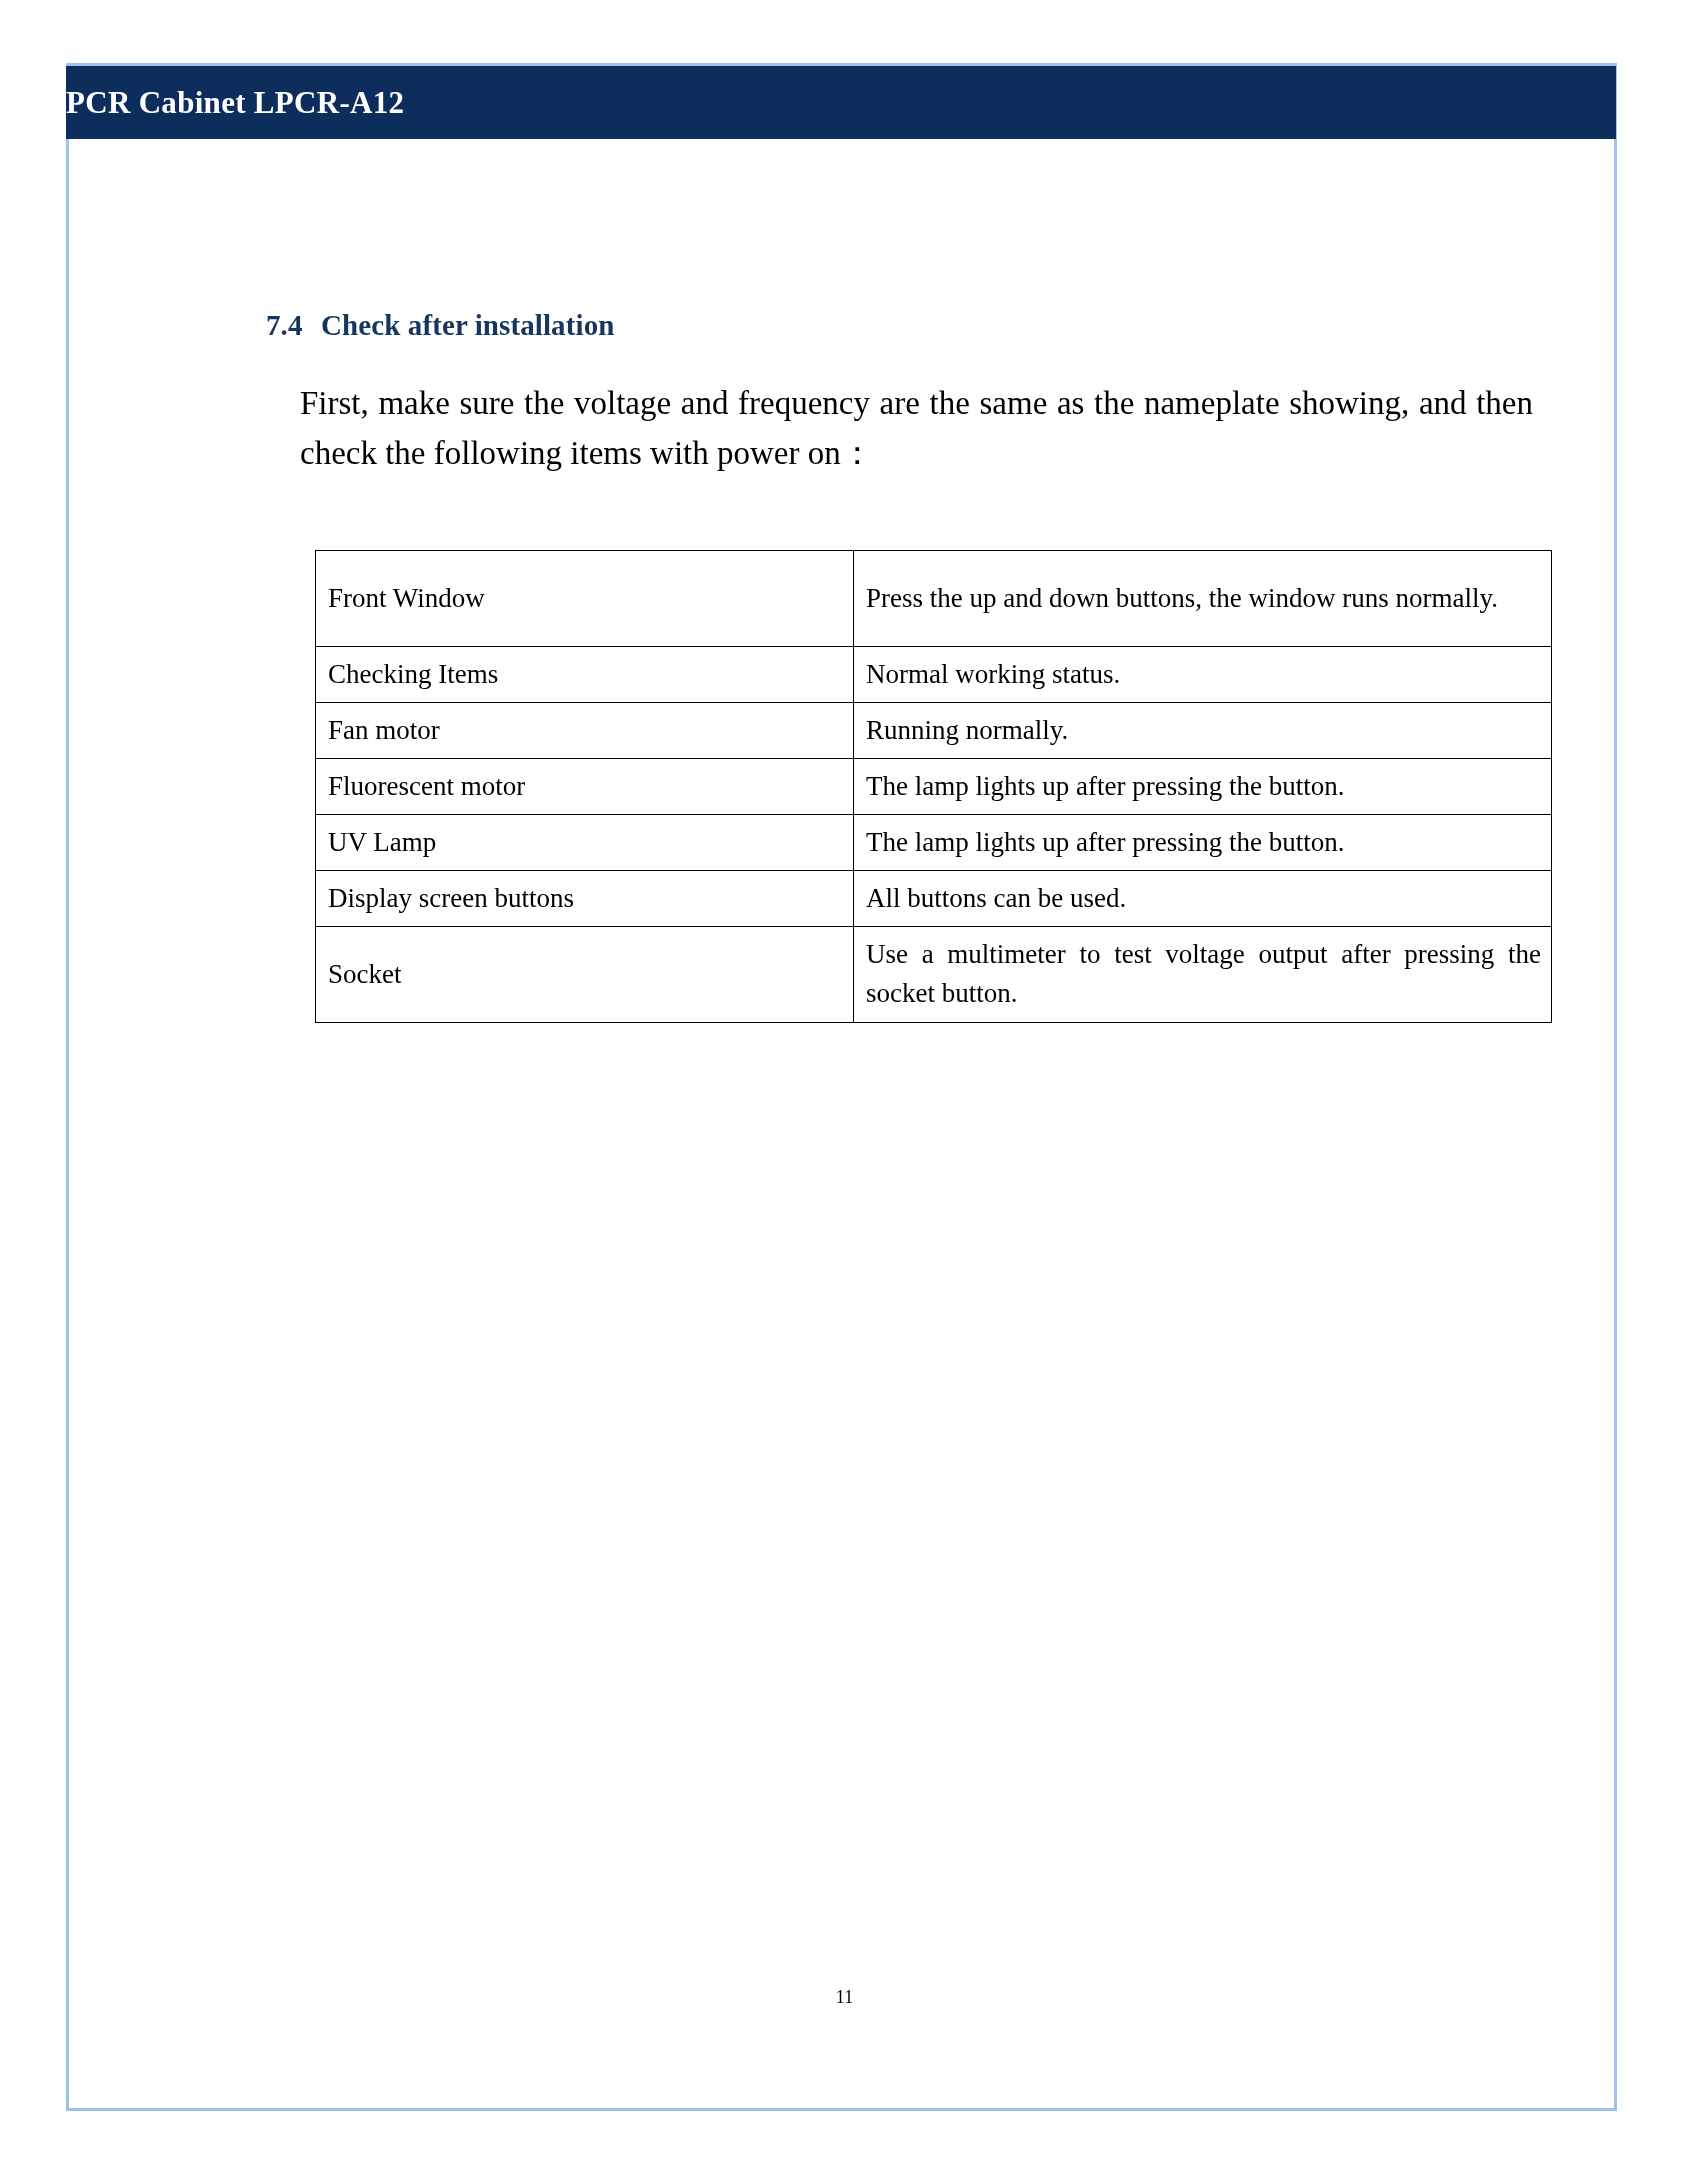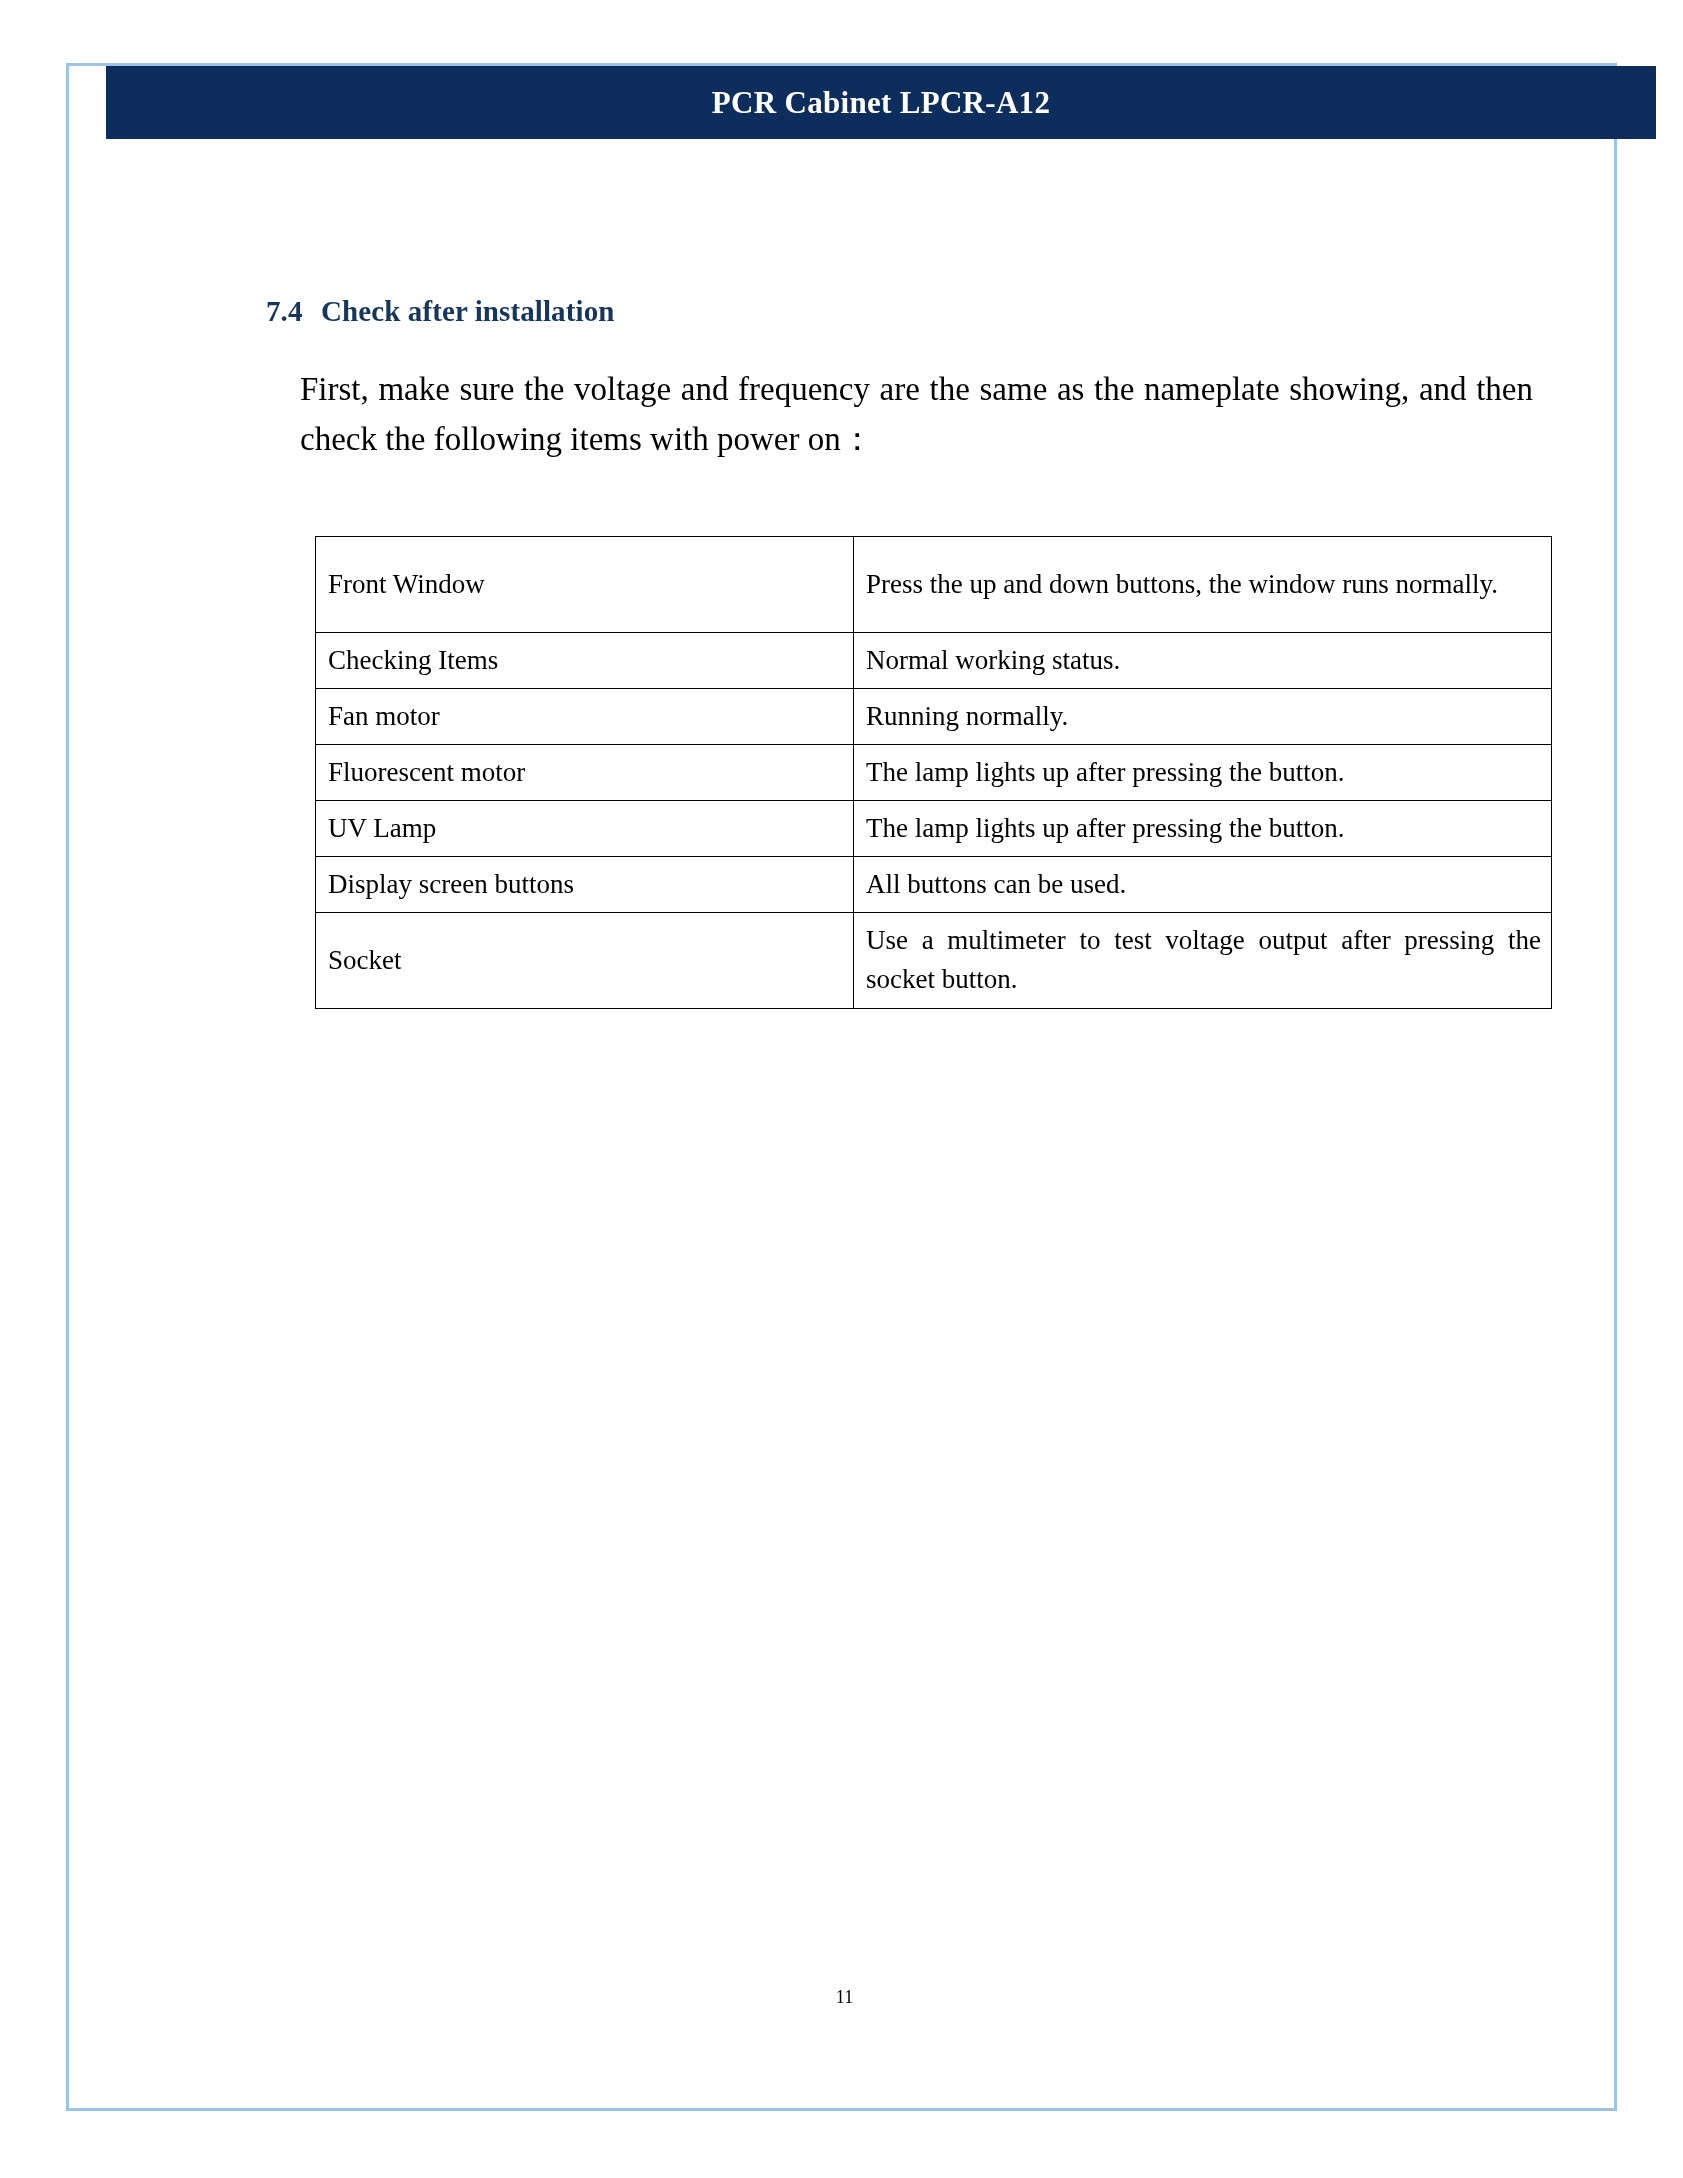--- a/index.html
+++ b/index.html
@@ -29,23 +29,21 @@
   
   .doc-header {
     position: absolute;
     left: 66px;
     top: 66px;
     width: 1550px;
     height: 73px;
     background: #0D2D5C;
     display: flex;
     align-items: center;
-    justify-content: center;
     box-sizing: border-box;
-    margin-left: 40px;
   }
   .doc-header-title {
     color: #ffffff;
     font-size: 31px;
     font-weight: bold;
     letter-spacing: 0.3px;
     font-family: "Liberation Serif", "DejaVu Serif", serif;
   }
 
   
@@ -61,20 +59,21 @@
     font-weight: bold;
     font-size: 29px;
     margin: 0 0 0 63px;
     padding-top: 61px;
     letter-spacing: 0.1px;
     font-family: "Liberation Serif", "DejaVu Serif", serif;
   }
   .section-heading .num {
     display: inline-block;
     min-width: 55px;
+    margin-top: 14px;
   }
 
   .body-paragraph {
     margin: 36px 0 0 97px;
     width: 1233px;
     font-size: 33px;
     line-height: 1.52;
     color: #000000;
     text-align: justify;
     text-justify: inter-word;

